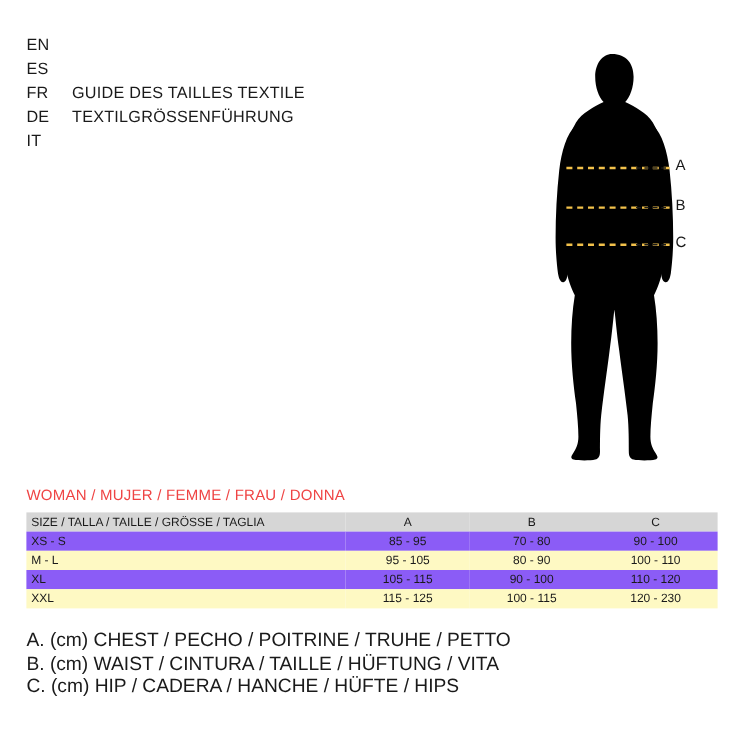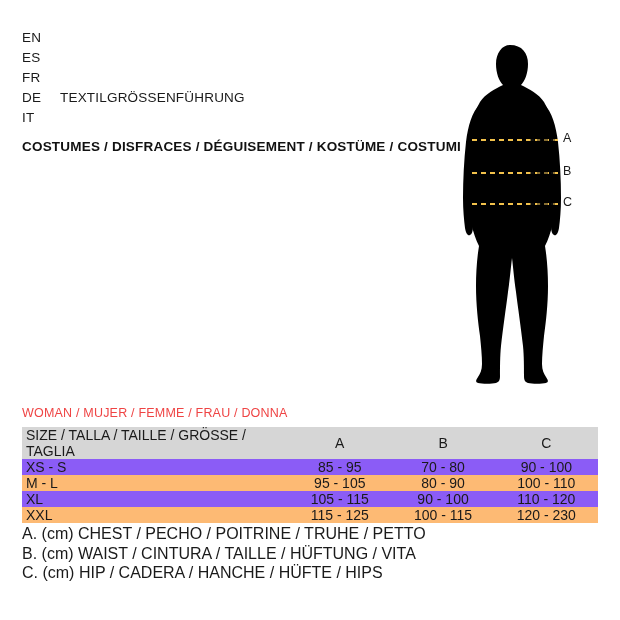--- a/index.html
+++ b/index.html
@@ -89,21 +89,21 @@
     letter-spacing: 0.2px;
     color: #ef4444;
     white-space: nowrap;
   }
   table.size-table {
     position: absolute;
     left: 22px;
     top: 427px;
     width: 576px;
     border-collapse: collapse;
-    font-size: 14px;
+    font-size: 10px;
     color: #1a1a1a;
   }
   table.size-table th,
   table.size-table td {
     padding: 0;
     height: 16px;
     font-weight: normal;
     text-align: center;
     vertical-align: middle;
   }
@@ -117,21 +117,21 @@
   table.size-table td.col {
     width: 104px;
   }
   tr.head-row {
     background: #d6d6d6;
   }
   tr.row-odd {
     background: #8b5cf6;
   }
   tr.row-even {
-    background: #fdba74;
+    background: #fef9c3;
   }
 
   
   .notes {
     position: absolute;
     left: 22px;
     top: 524px;
     font-size: 16px;
     color: #1a1a1a;
     line-height: 19.5px;
@@ -147,31 +147,31 @@
 
   <div class="lang-block">
     <div class="lang-row">
       <span class="lang-code">EN</span>
     </div>
     <div class="lang-row">
       <span class="lang-code">ES</span>
     </div>
     <div class="lang-row">
       <span class="lang-code">FR</span>
+      <span class="lang-text">GUIDE DES TAILLES TEXTILE</span>
     </div>
     <div class="lang-row">
       <span class="lang-code">DE</span>
       <span class="lang-text">TEXTILGRÖSSENFÜHRUNG</span>
     </div>
     <div class="lang-row">
       <span class="lang-code">IT</span>
     </div>
   </div>
 
-  <div class="costumes-line">COSTUMES / DISFRACES / DÉGUISEMENT / KOSTÜME / COSTUMI</div>
 
   <div class="figure-wrap">
     <svg class="figure-svg" width="220" height="370" viewBox="0 0 220 370">
 
       <path fill="#000000" d="
         M 88,25
         C 80,25 74,33 74,44
         C 74,53 77,61 81,65
         C 73,69 63,74 58,82
         C 52,92 49,106 48,120

